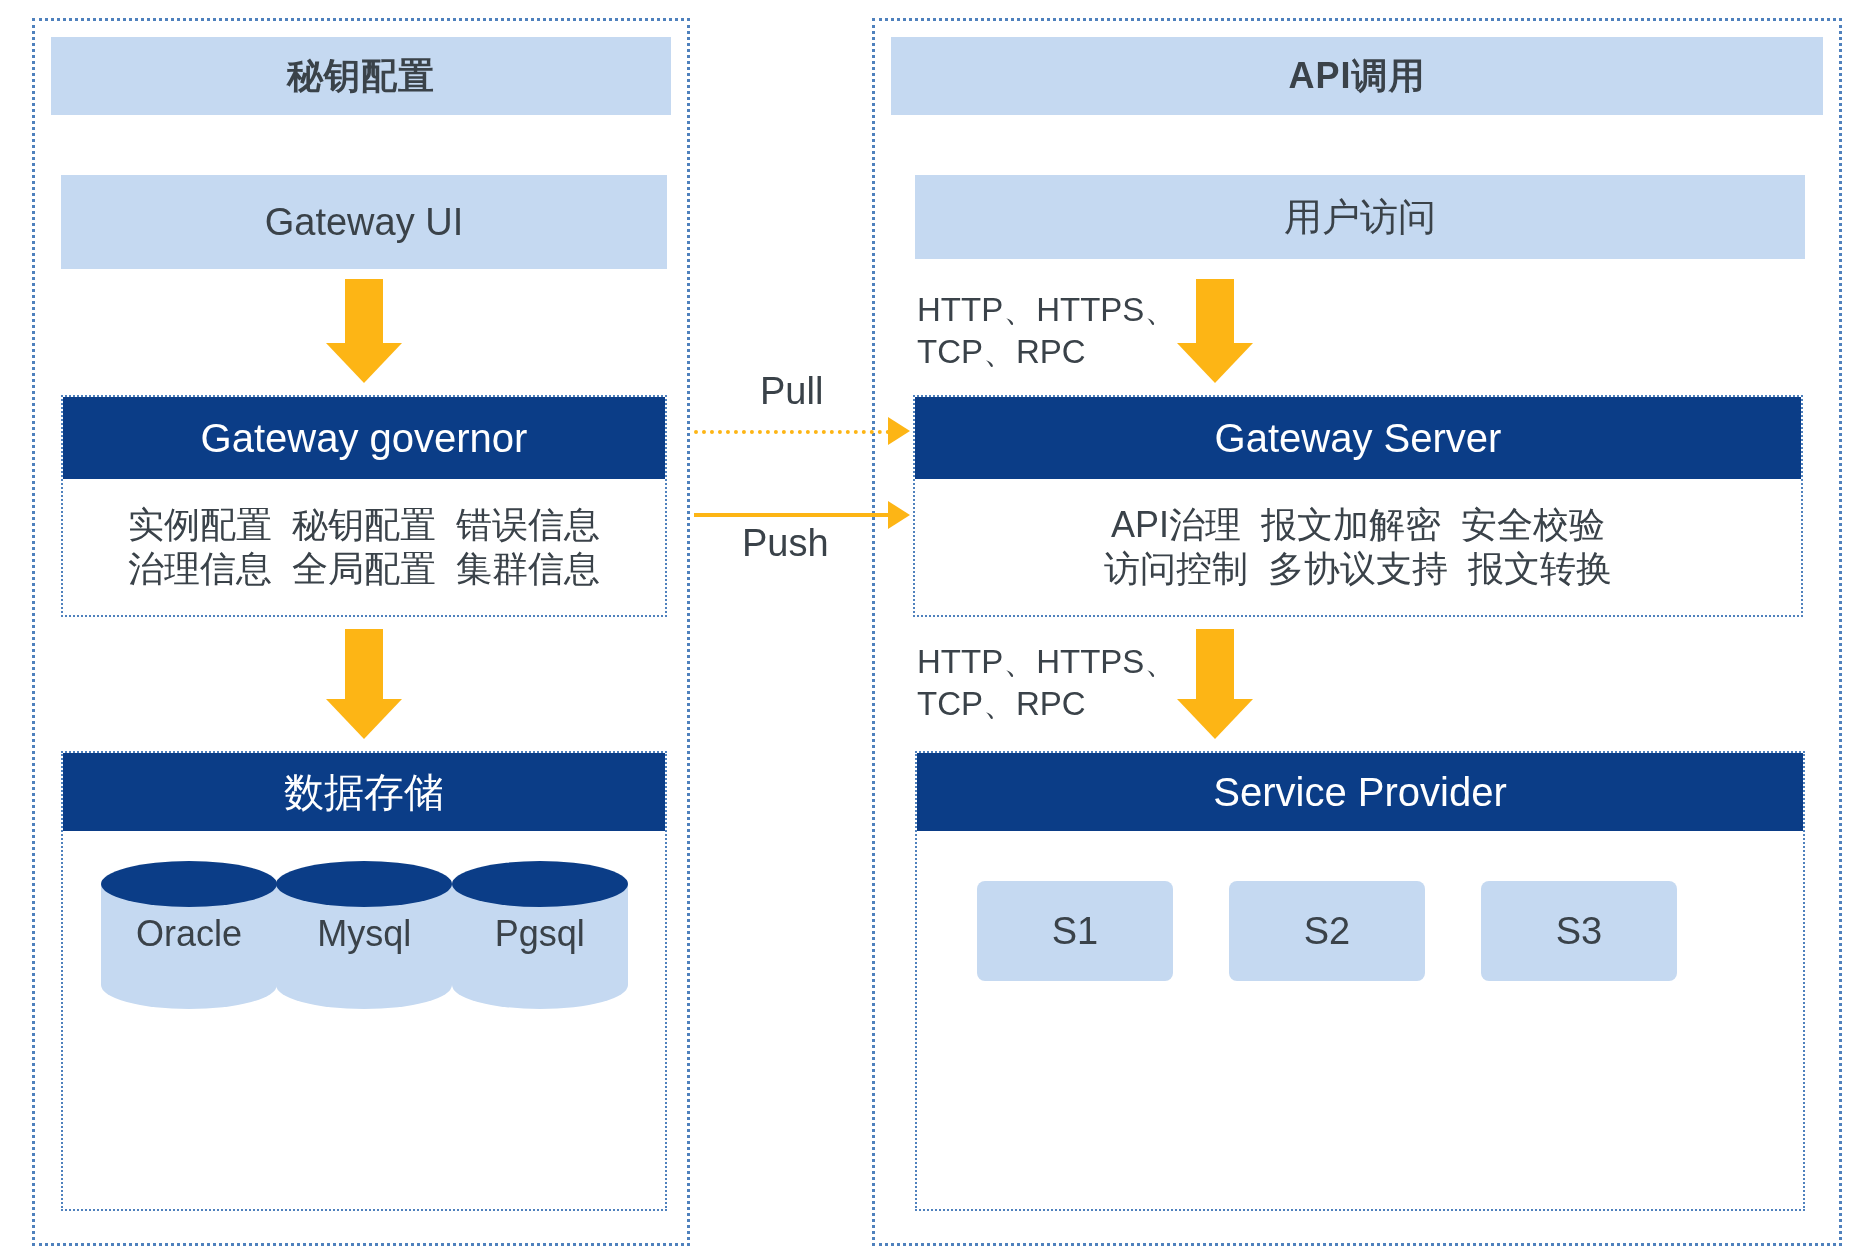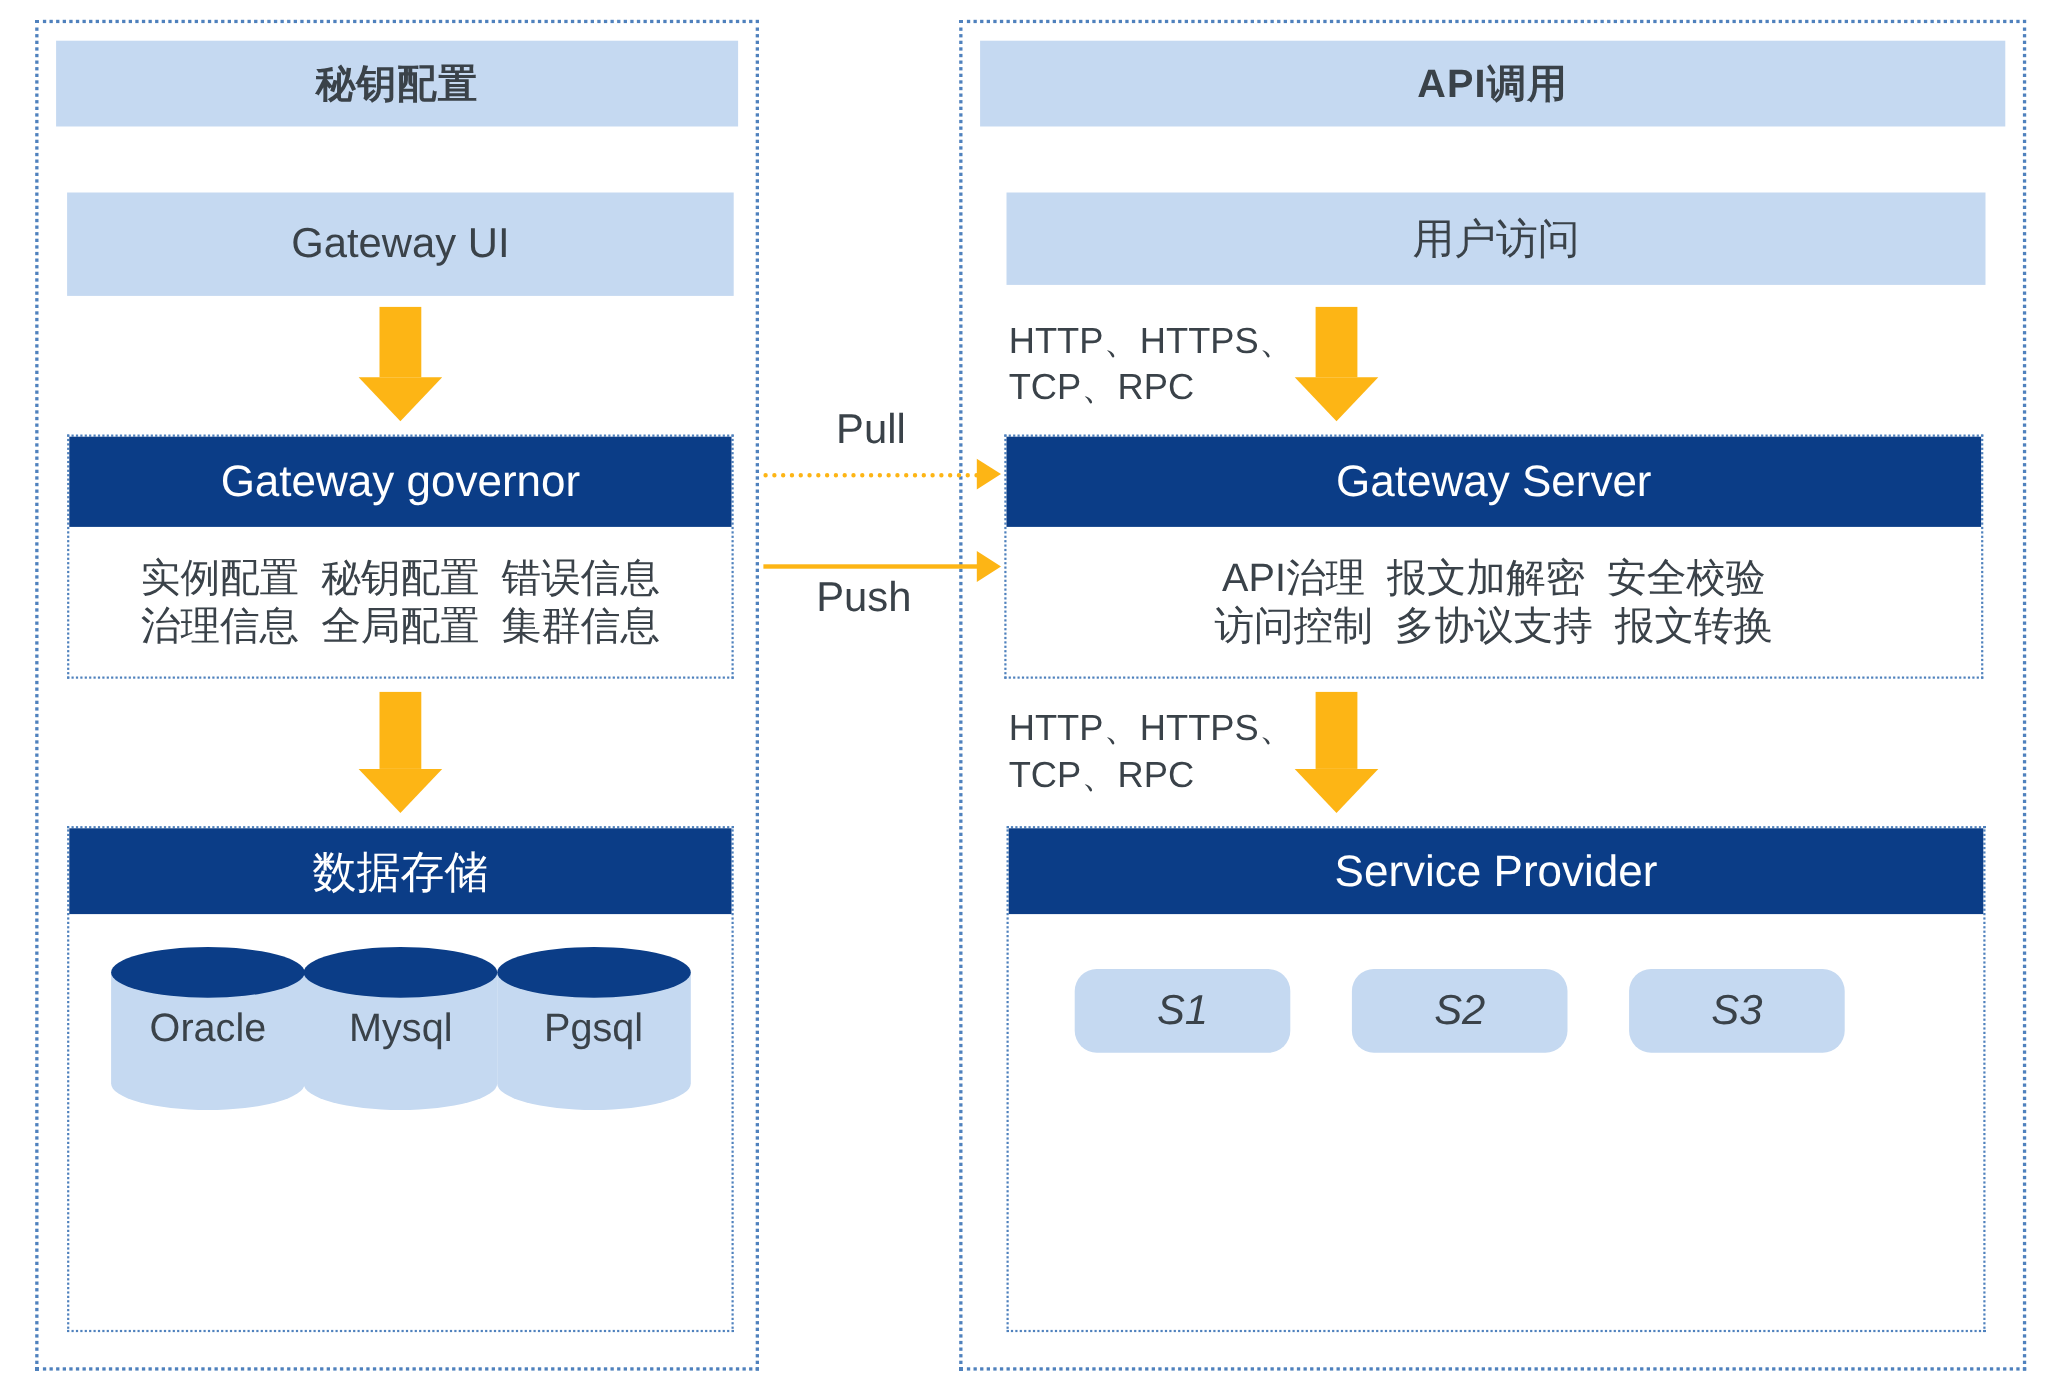--- a/index.html
+++ b/index.html
@@ -80,23 +80,23 @@
   }
   .cyl-label {
     position: absolute; left: 0; top: 52px; width: 176px;
     text-align: center; font-size: 36px; color: #3a4249;
     z-index: 3;
   }
 
   
   .svc-wrap { position: absolute; display: flex; justify-content: space-between; }
   .svc {
-    width: 196px; height: 76px; background: #c5d9f1; border-radius: 20px;
-    display: flex; align-items: center; justify-content: center;
-    font-size: 38px; color: #3a4249; font-style: italic;
+    width: 196px; height: 100px; background: #c5d9f1; border-radius: 8px;
+    display: flex; align-items: center; justify-content: center;
+    font-size: 38px; color: #3a4249;
   }
 
   
   .arrow-down { position: absolute; }
   .arrow-down .shaft {
     position: absolute; left: 50%; top: 0; transform: translateX(-50%);
     width: 38px; background: #FDB515;
   }
   .arrow-down .head {
     position: absolute; left: 50%; transform: translateX(-50%);

